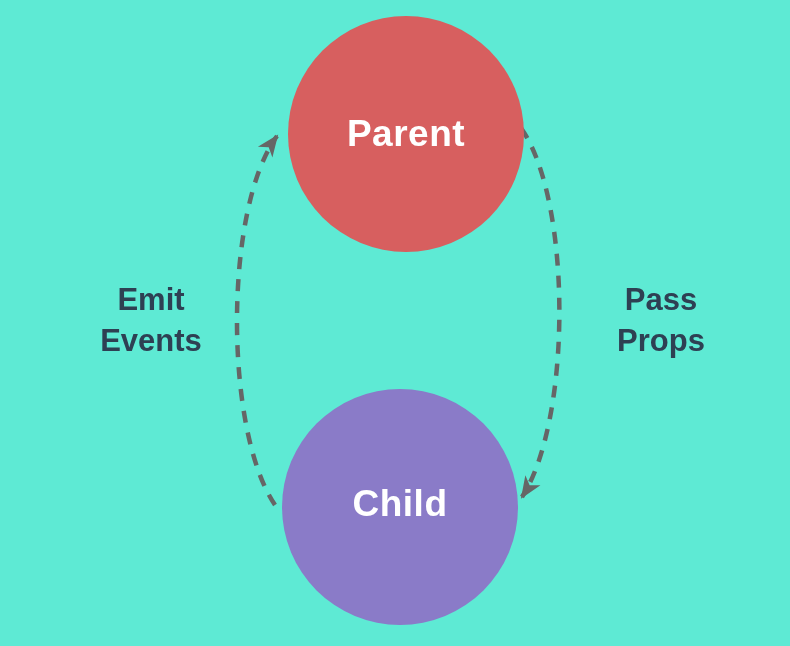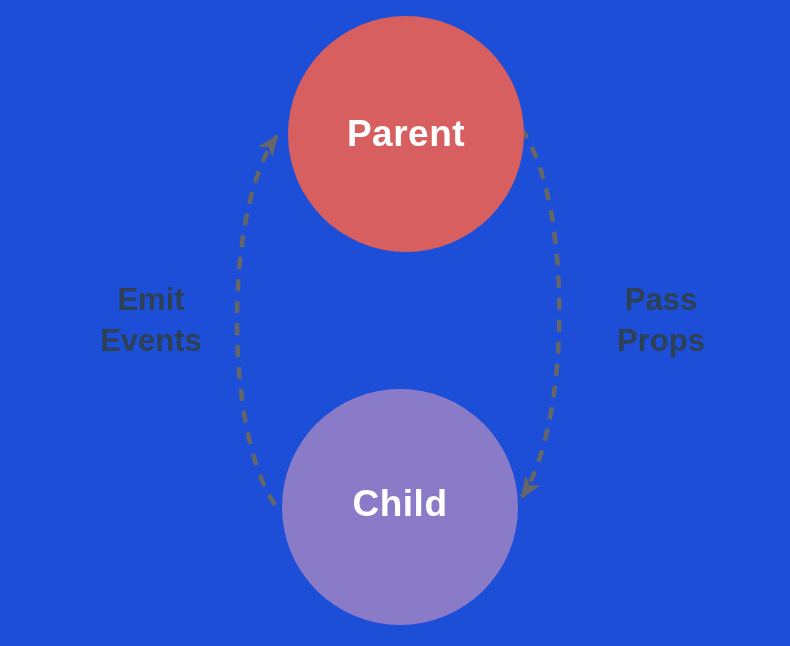--- a/index.html
+++ b/index.html
@@ -5,21 +5,21 @@
   html, body {
     margin: 0;
     padding: 0;
     background: #ffffff;
     font-family: "Liberation Sans", sans-serif;
   }
   .canvas {
     position: relative;
     width: 790px;
     height: 646px;
-    background: #1d4ed8;
+    background: #5eead4;
     overflow: hidden;
   }
   svg { display: block; }
   .node-label {
     font-family: "Liberation Sans", sans-serif;
     font-weight: 700;
     font-size: 37px;
     letter-spacing: 0.5px;
   }
   .edge-label {

